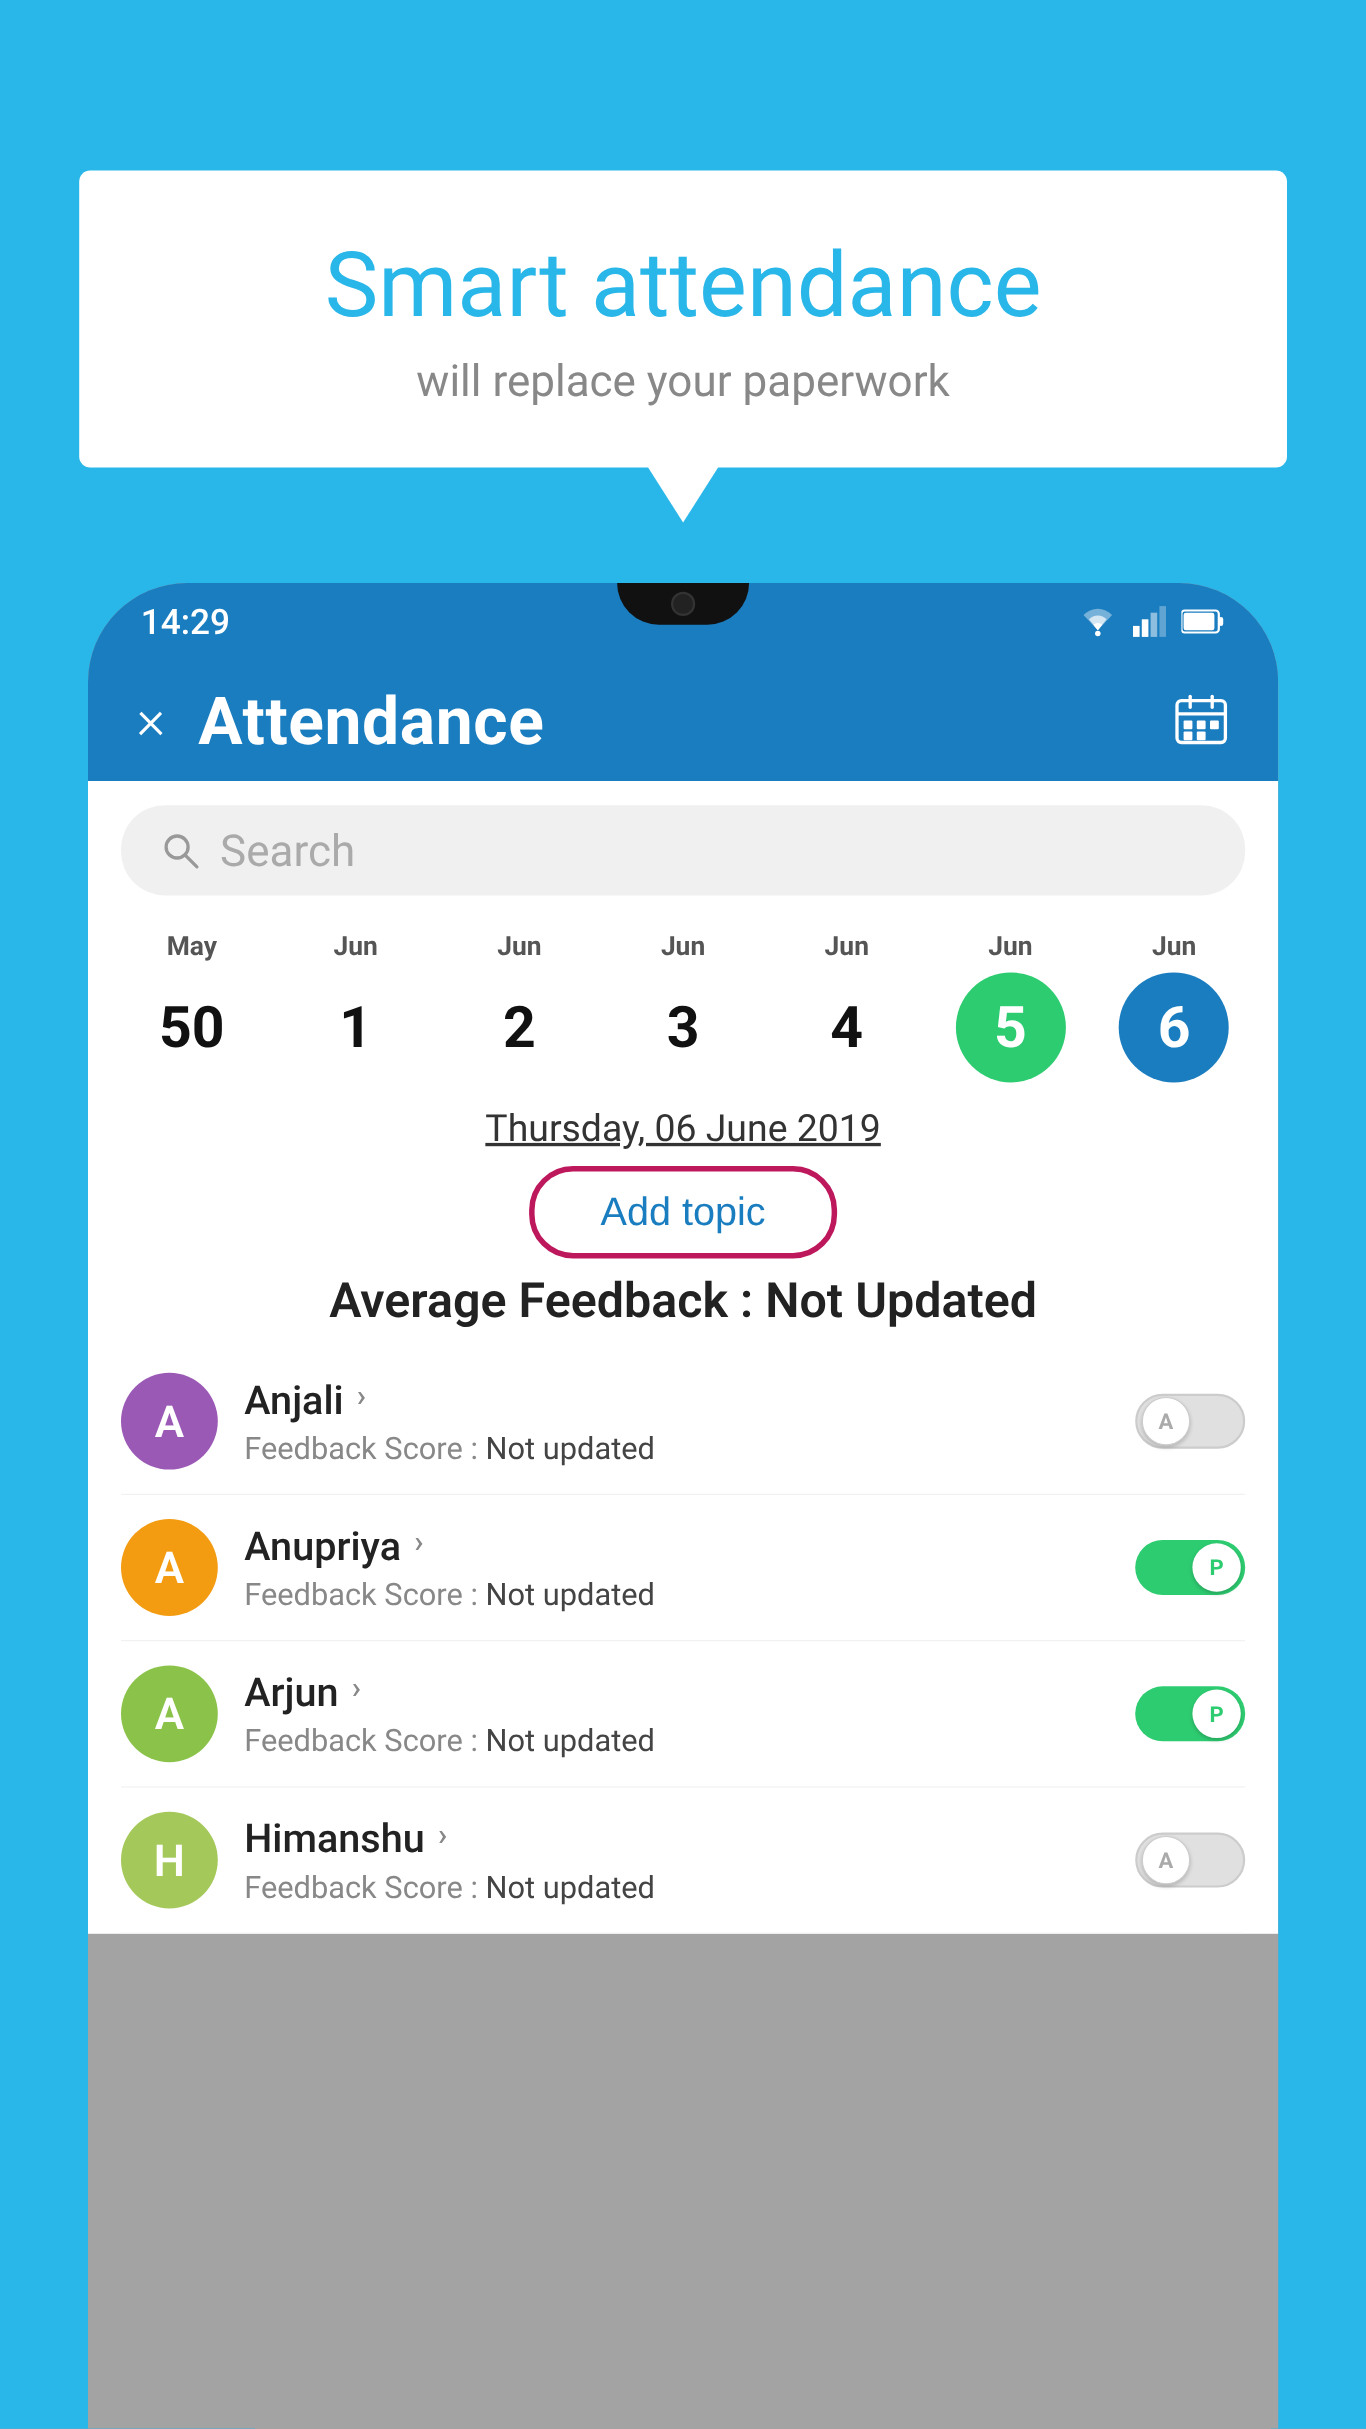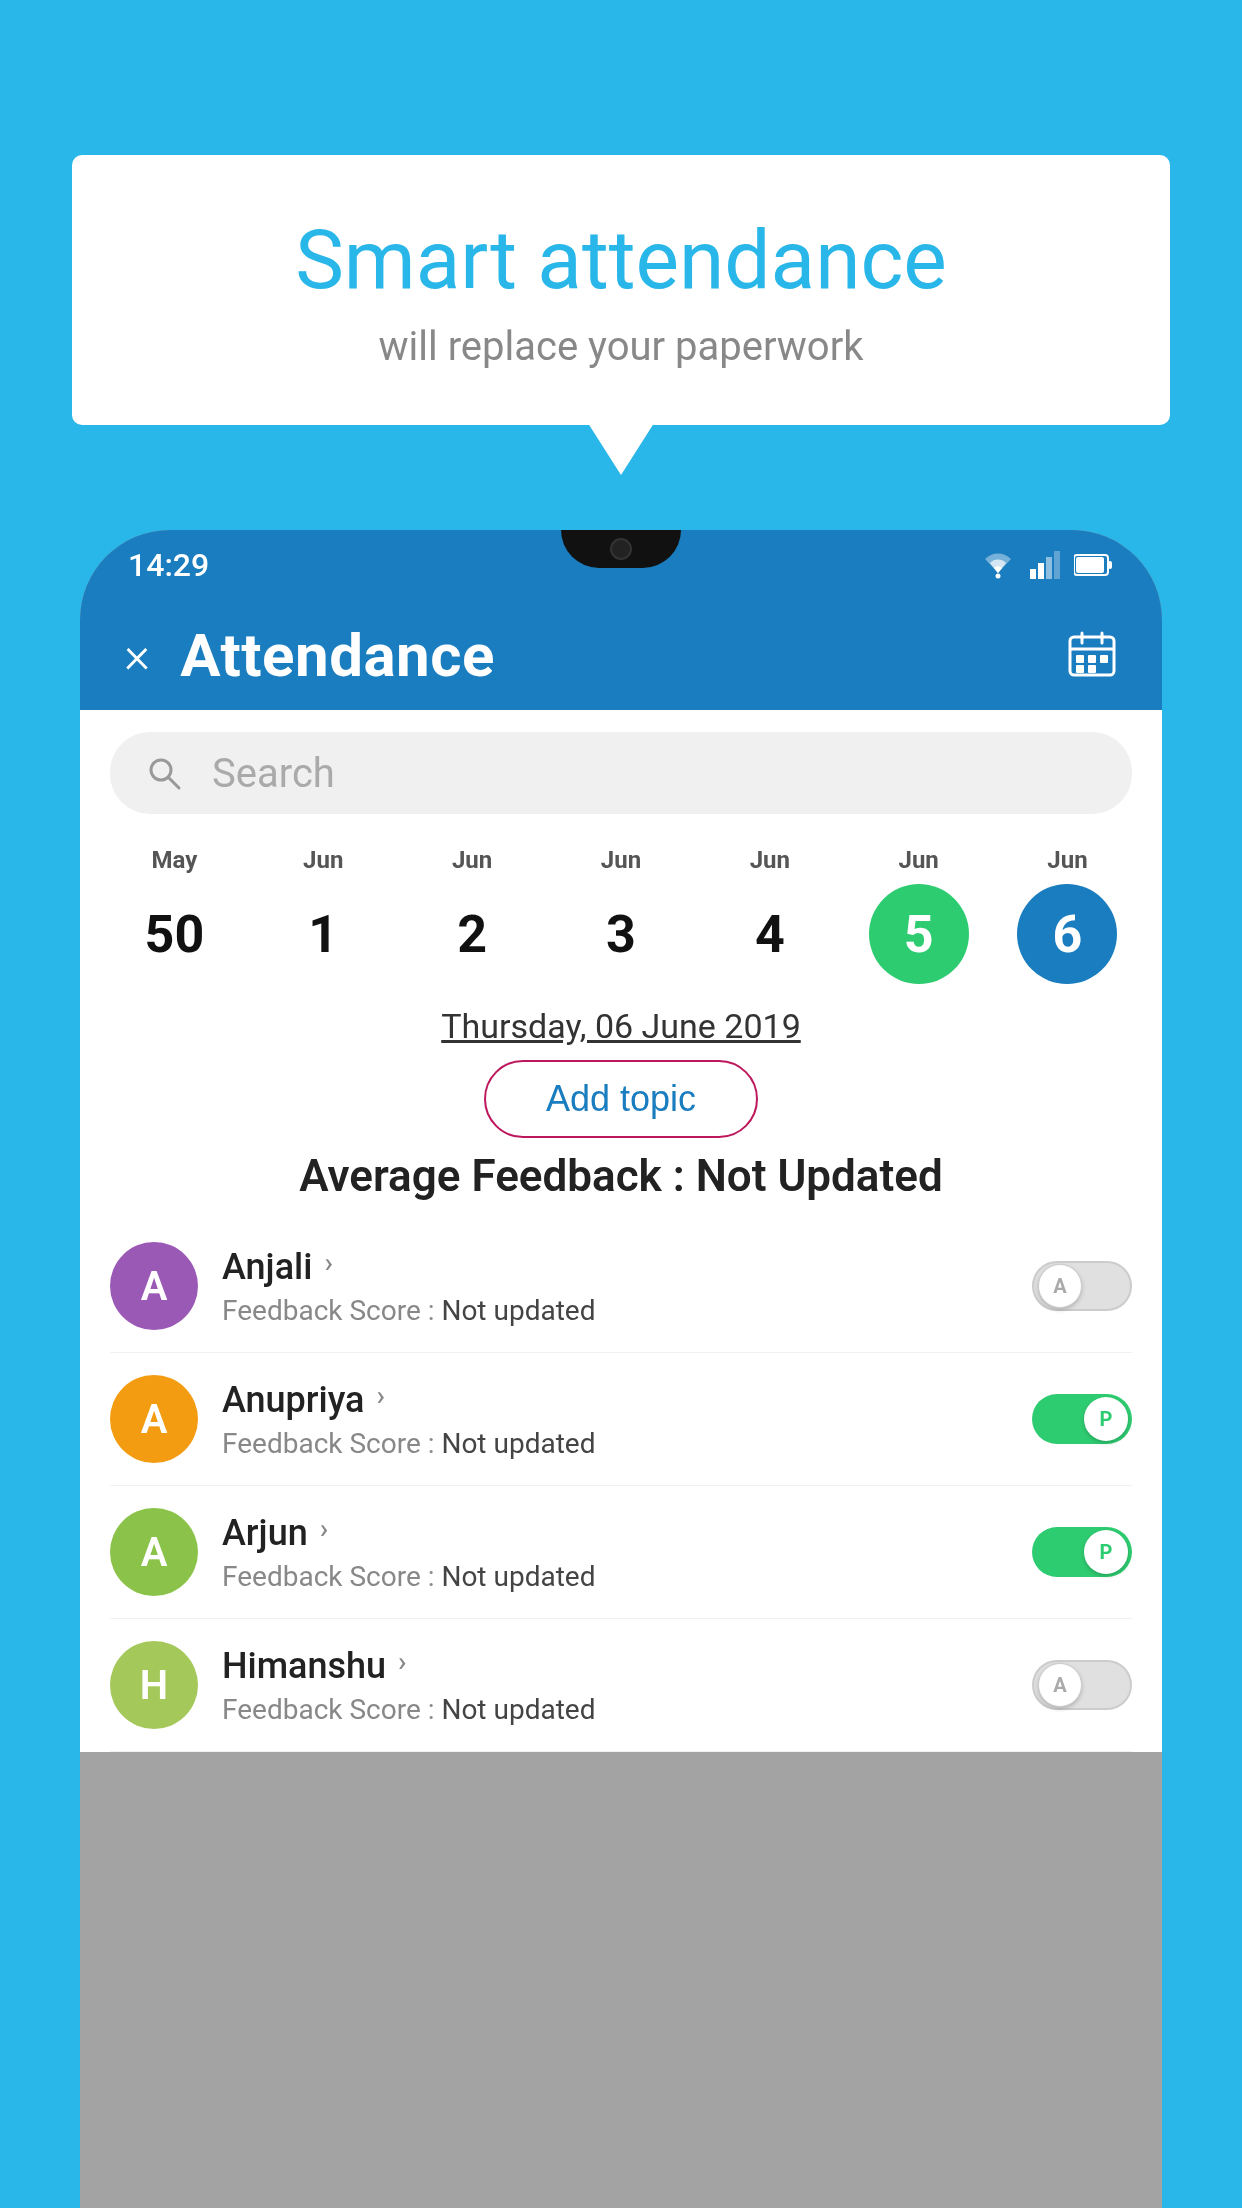--- a/index.html
+++ b/index.html
@@ -142,21 +142,21 @@
 
     
     .search-bar {
       margin: 22px 30px;
       background: #f0f0f0;
       border-radius: 40px;
       height: 82px;
       display: flex;
       align-items: center;
       padding: 0 36px;
-      gap: 30px;
+      gap: 18px;
     }
     .search-text {
       font-size: 40px;
       color: #aaa;
     }
 
     
     .calendar-strip {
       padding: 10px 0 0;
       display: flex;
@@ -203,21 +203,21 @@
       font-size: 34px;
       color: #333;
       margin: 22px 0 14px;
       text-decoration: underline;
     }
 
     
     .add-topic-btn {
       display: block;
       margin: 12px auto;
-      border: 2px solid #be185d;
+      border: 5px solid #be185d;
       background: white;
       border-radius: 40px;
       padding: 16px 60px;
       font-size: 36px;
       color: #1a7dbf;
       cursor: pointer;
       width: fit-content;
     }
 
     

